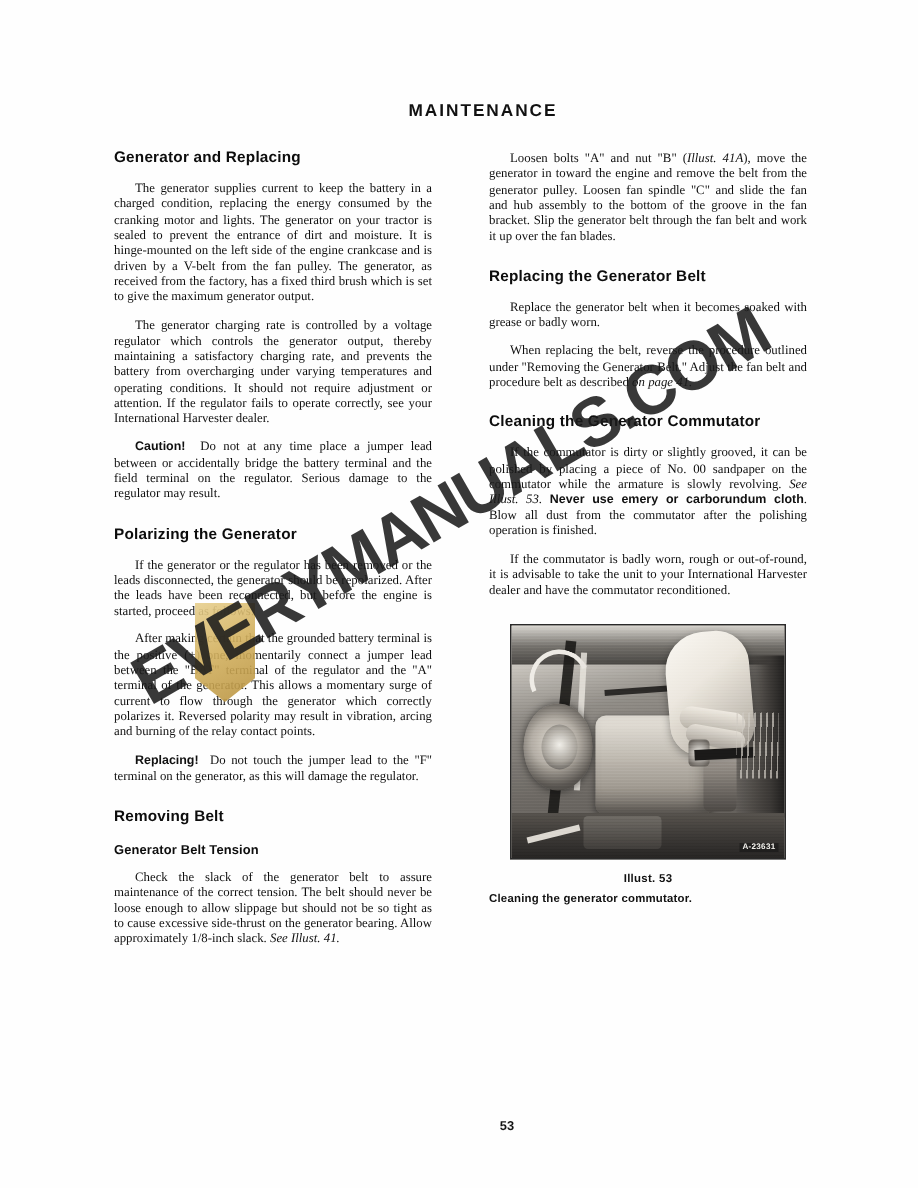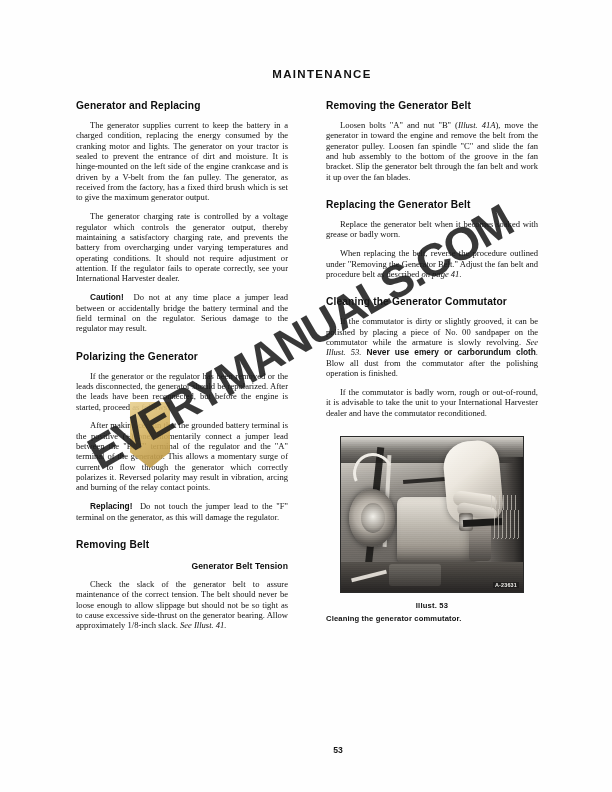--- a/index.html
+++ b/index.html
@@ -66,21 +66,20 @@
     color: #0d0d0d;
   }
   h2.sec.spaced { margin-top: 17px; }
   h3.sub {
     font-family: "Liberation Sans", sans-serif;
     font-size: 8.6px;
     font-weight: 600;
     letter-spacing: 0.1px;
     margin: 11px 0 8px 0;
     color: #0d0d0d;
-    text-align: right;
   }
 
   
   p.body {
     font-family: "Liberation Serif", serif;
     font-size: 8.55px;
     line-height: 10.35px;
     text-align: justify;
     text-indent: 14px;
     margin: 0 0 8.5px 0;
@@ -337,21 +336,20 @@
       <h2 class="sec spaced">Removing Belt</h2>
 
       <h3 class="sub">Generator Belt Tension</h3>
 
       <p class="body"><span>Check the slack of the generator belt to assure maintenance of the correct tension. The belt should never be loose enough to allow slippage but should not be so tight as to cause excessive side-thrust on the generator bearing. Allow approximately </span><span>1/8</span><span>-inch slack. </span><span class="ital">See Illust. 41.</span></p>
 
     </div>
 
     <div class="col col-right">
 
-      <h2 class="sec">Removing the Generator Belt</h2>
 
       <p class="body"><span>Loosen bolts "A" and nut "B" (</span><span class="ital">Illust. 41A</span><span>), move the generator in toward the engine and remove the belt from the generator pulley. Loosen fan spindle "C" and slide the fan and hub assembly to the bottom of the groove in the fan bracket. Slip the generator belt through the fan belt and work it up over the fan blades.</span></p>
 
       <h2 class="sec spaced">Replacing the Generator Belt</h2>
 
       <p class="body">Replace the generator belt when it becomes soaked with grease or badly worn.</p>
 
       <p class="body"><span>When replacing the belt, reverse the procedure outlined under "Removing the Generator Belt." Adjust the fan belt and procedure belt as described </span><span class="ital">on page 41.</span></p>
 
       <h2 class="sec spaced">Cleaning the Generator Commutator</h2>

